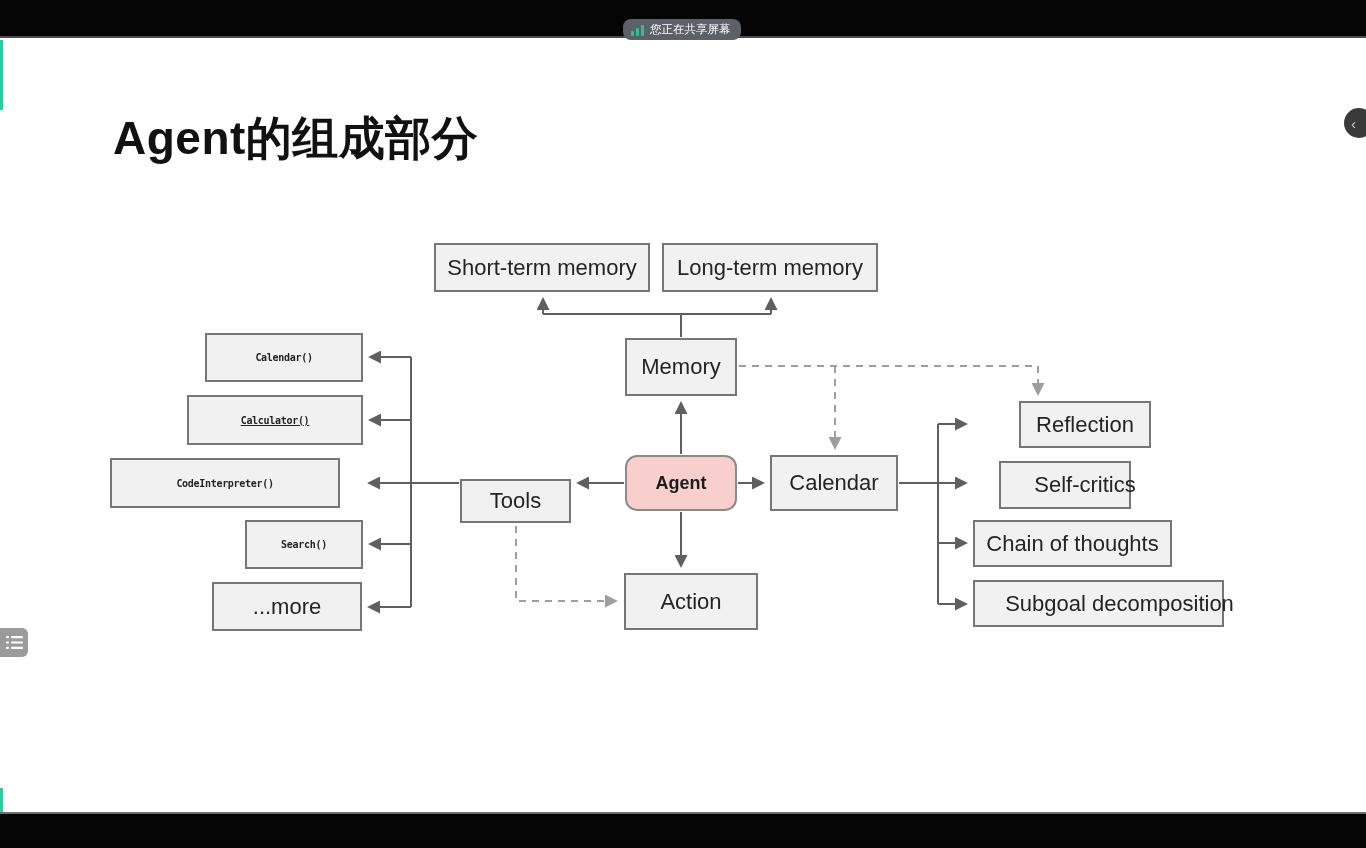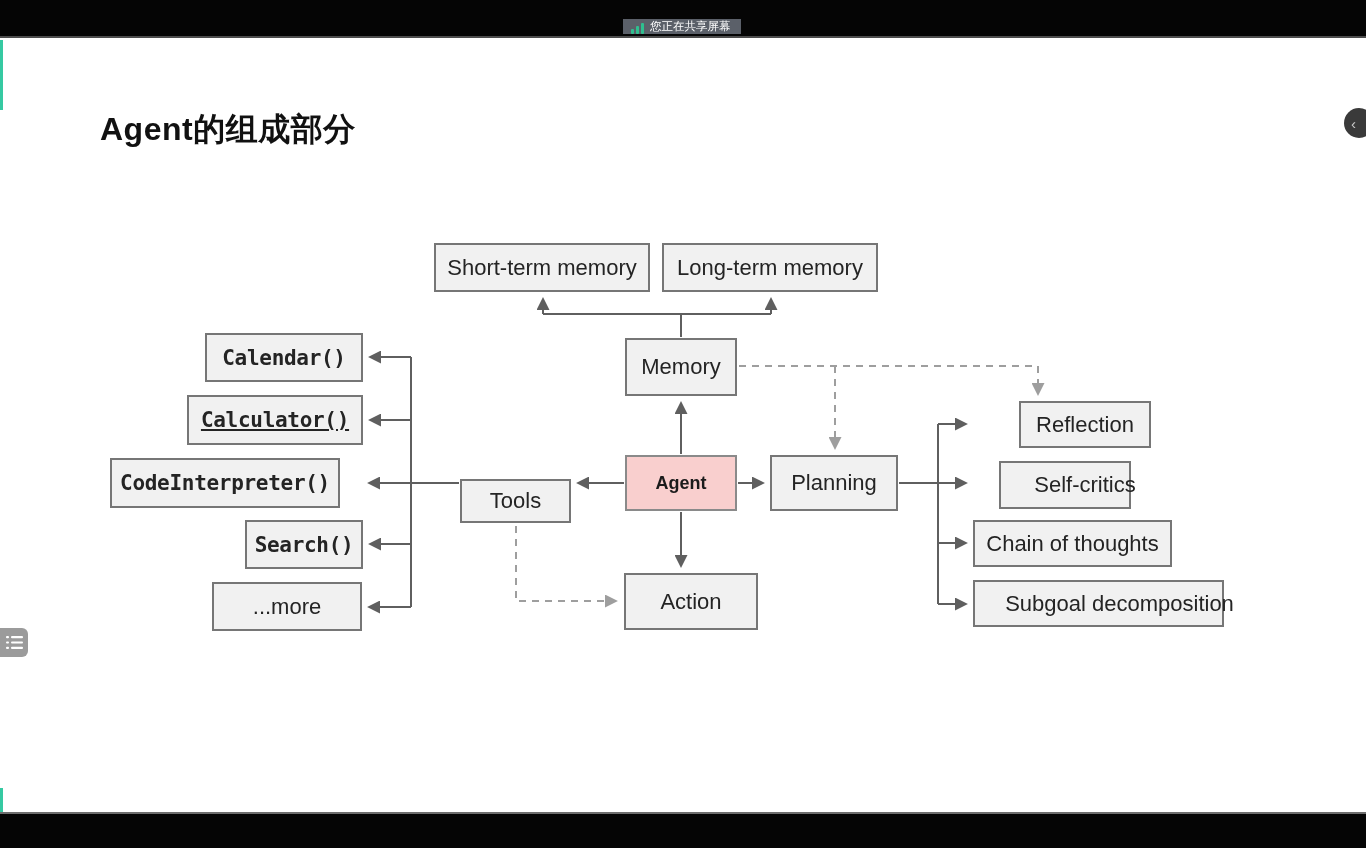--- a/index.html
+++ b/index.html
@@ -16,24 +16,24 @@
     border-bottom:2px solid #4d4d4d;
     z-index:5;
   }
   .bottom-bar{
     position:absolute;left:0;top:812px;width:1366px;height:36px;
     background:var(--bar_black,#050505);
     border-top:2px solid #6e6e6e;
     z-index:5;
   }
   .share-pill{
-    position:absolute;left:623px;top:19px;height:15px;
-    display:flex;align-items:flex-end;gap:6px;
+    position:absolute;left:623px;top:19px;height:21px;
+    display:flex;align-items:center;gap:6px;
     background:var(--pill_bg,#5b6069);
-    border-radius:0;padding:0 10px 0 8px;
+    border-radius:8px;padding:0 10px 0 8px;
     z-index:6;cursor:pointer;
   }
   .share-pill .bars{display:flex;align-items:flex-end;gap:2px;height:12px;}
   .share-pill .bars i{display:block;width:3px;background:var(--share_green,#2fbf8f);border-radius:1px;}
   .share-pill .bars i:nth-child(1){height:5px;}
   .share-pill .bars i:nth-child(2){height:8px;}
   .share-pill .bars i:nth-child(3){height:11px;}
   .share-pill .pill-label{color:var(--pill_text,#ffffff);font-size:11.5px;white-space:nowrap;}
   
   .green-edge{position:absolute;left:0;width:3px;background:var(--edge_green,#35c9a2);z-index:4;}
@@ -46,35 +46,35 @@
     display:flex;align-items:center;justify-content:flex-end;padding-right:5px;box-sizing:border-box;
   }
   .chevron-button{
     position:absolute;left:1344px;top:108px;width:30px;height:30px;border-radius:50%;
     background:#3a3a3a;z-index:6;cursor:pointer;
     display:flex;align-items:center;color:#c9c9c9;
     font-size:15px;padding-left:7px;box-sizing:border-box;
   }
   
   .slide-title{
-    position:absolute;left:100px;top:108px;
-    font-size:32px;font-weight:700;color:var(--title_color,#111111);
+    position:absolute;left:113px;top:108px;
+    font-size:46px;font-weight:700;color:var(--title_color,#111111);
     letter-spacing:0.5px;z-index:2;
   }
   .connectors{position:absolute;left:0;top:0;z-index:1;}
   .node{
     position:absolute;box-sizing:border-box;z-index:2;
     background:var(--box_fill,#f1f1f1);
     border:2px solid var(--box_border,#767676);
     display:flex;align-items:center;justify-content:center;
     font-size:22px;color:#242424;white-space:nowrap;
   }
   .node.mono{
     font-family:"DejaVu Sans Mono","Liberation Mono",monospace;
-    font-weight:700;font-size:21px;letter-spacing:-0.3px;
+    font-weight:700;font-size:10px;letter-spacing:-0.3px;
   }
   .node.agent{
     background:var(--agent_fill,#f9cfce);
     border-color:var(--agent_border,#8a8a8a);
     font-weight:700;font-size:18px;color:#1b1b1b;
   }
 </style>
 </head>
 <body>
 
@@ -146,22 +146,22 @@
     <path d="M835,366 L835,448" marker-end="url(#arrd)"></path>
     <path d="M1038,366 L1038,394" marker-end="url(#arrd)"></path>
     <path d="M516,513 L516,601 L616,601" marker-end="url(#arrd)"></path>
   </g>
 </svg>
 
 <div class="node" style="left:434px;top:243px;width:216px;height:49px;">Short-term memory</div>
 <div class="node" style="left:662px;top:243px;width:216px;height:49px;">Long-term memory</div>
 <div class="node" style="left:625px;top:338px;width:112px;height:58px;">Memory</div>
 <div class="node" style="left:460px;top:455px;width:111px;height:44px;margin-top:24px;">Tools</div>
-<div class="node agent" style="left:625px;top:455px;width:112px;height:56px;">Agent</div>
-<div class="node" style="left:770px;top:455px;width:128px;height:56px;">Planning</div>
+<div class="node agent" style="left:625px;top:455px;width:112px;height:56px;border-radius:12px;">Agent</div>
+<div class="node" style="left:770px;top:455px;width:128px;height:56px;">Calendar</div>
 <div class="node" style="left:624px;top:573px;width:134px;height:57px;">Action</div>
 
 <div class="node mono" style="left:205px;top:333px;width:158px;height:49px;">Calendar()</div>
 <div class="node mono" style="left:187px;top:395px;width:176px;height:50px;text-decoration:underline;">Calculator()</div>
 <div class="node mono" style="left:110px;top:458px;width:230px;height:50px;text-align:center;">CodeInterpreter()</div>
 <div class="node mono" style="left:245px;top:520px;width:118px;height:49px;">Search()</div>
 <div class="node" style="left:212px;top:582px;width:150px;height:49px;">...more</div>
 
 <div class="node" style="left:973px;top:401px;width:132px;height:47px;margin-left:46px;">Reflection</div>
 <div class="node" style="left:999px;top:461px;width:132px;height:48px;padding-left:40px;">Self-critics</div>

